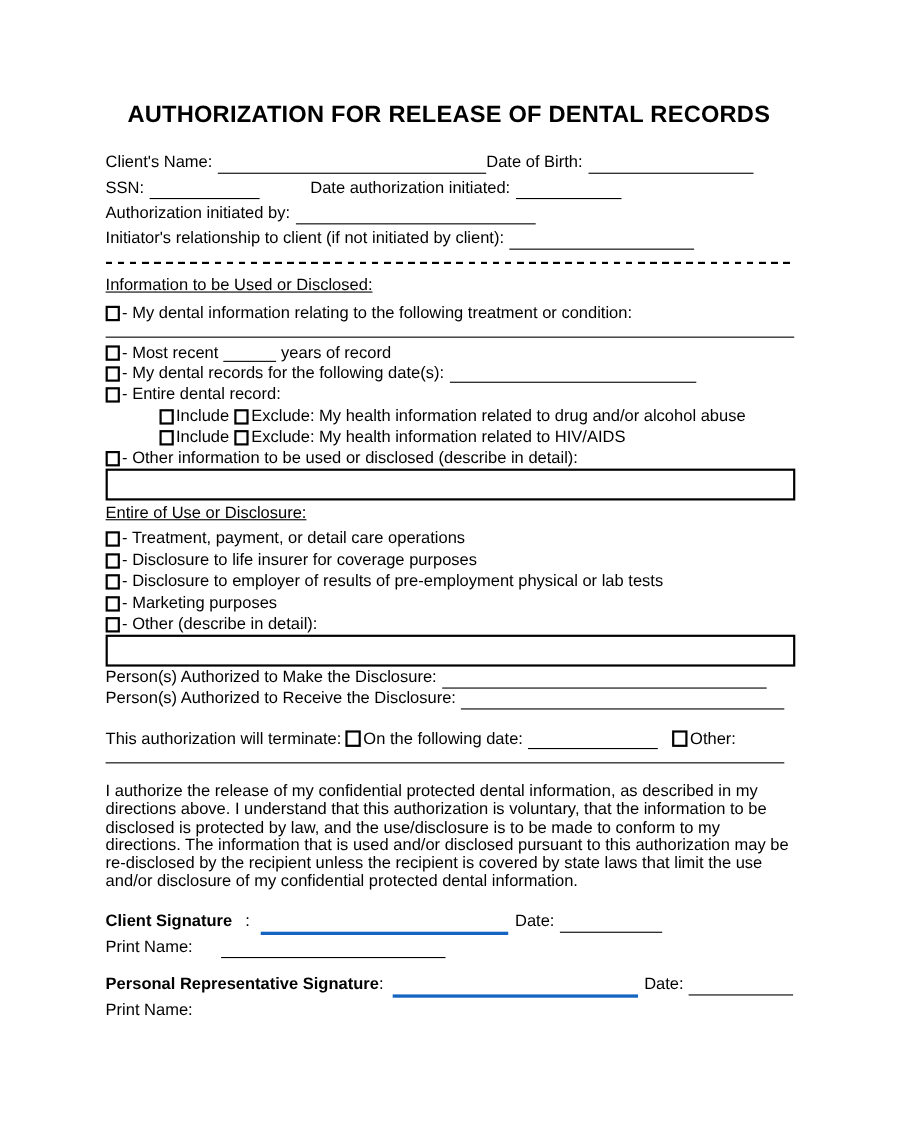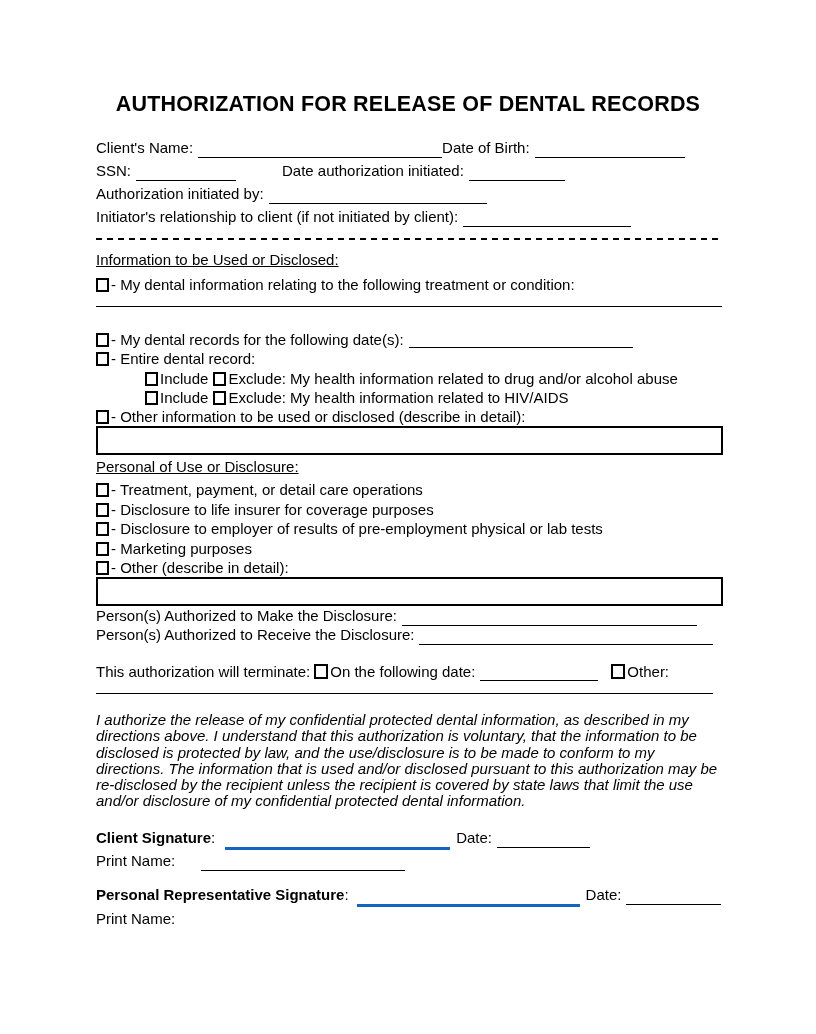--- a/index.html
+++ b/index.html
@@ -56,21 +56,21 @@
   .sigline{
     display:block;height:18px;flex:0 0 auto;
     border-bottom:3px solid #1565C0;
   }
   .title{
     position:absolute;left:0;right:0;top:92px;
     text-align:center;font-weight:700;font-size:21.5px;letter-spacing:.2px;
   }
   .para{
     position:absolute;left:96px;right:92px;top:712px;
-    line-height:16.3px;font-size:15px;font-style:italic;
+    line-height:16.3px;font-size:15px;
   }
   .brand{
     position:absolute;left:106px;top:963px;
     font-weight:800;font-size:16px;letter-spacing:-.3px;text-decoration:underline;
   }
   .pageno{
     position:absolute;right:106px;top:975px;font-size:13px;
   }
 </style>
 </head>
@@ -107,20 +107,26 @@
   <div class="dashes"></div>
 
   <div class="abs heading" style="top:251px;left:96px;">Information to be Used or Disclosed:</div>
 
   <div class="cbrow" style="top:275px;">
     <span class="cb"></span>
     <span>- My dental information relating to the following treatment or condition:</span>
   </div>
   <div class="hline" style="top:306px;left:96px;right:94px;"></div>
 
+  <div class="cbrow" style="top:311px;">
+    <span class="cb"></span>
+    <span>- Most recent</span>
+    <span class="blank" style="width:48px;height:15px;margin-left:4px;margin-right:5px;"></span>
+    <span>years of record</span>
+  </div>
 
   <div class="cbrow" style="top:330px;">
     <span class="cb"></span>
     <span>- My dental records for the following date(s):</span>
     <span class="blank" style="width:224px;height:15px;"></span>
   </div>
 
   <div class="cbrow" style="top:349px;">
     <span class="cb"></span>
     <span>- Entire dental record:</span>
@@ -140,21 +146,21 @@
     <span>Exclude: My health information related to HIV/AIDS</span>
   </div>
 
   <div class="cbrow" style="top:407px;">
     <span class="cb"></span>
     <span>- Other information to be used or disclosed (describe in detail):</span>
   </div>
 
   <div class="bigbox" style="top:426px;"></div>
 
-  <div class="abs heading" style="top:458px;left:96px;">Personal of Use or Disclosure:</div>
+  <div class="abs heading" style="top:458px;left:96px;">Entire of Use or Disclosure:</div>
 
   <div class="cbrow" style="top:480px;">
     <span class="cb"></span>
     <span>- Treatment, payment, or detail care operations</span>
   </div>
   <div class="cbrow" style="top:500px;">
     <span class="cb"></span>
     <span>- Disclosure to life insurer for coverage purposes</span>
   </div>
   <div class="cbrow" style="top:519px;">
@@ -187,21 +193,21 @@
     <span>On the following date:</span>
     <span class="blank" style="width:118px;height:15px;align-self:flex-end;"></span>
     <span class="cb" style="width:14px;height:15px;margin-left:13px;"></span>
     <span>Other:</span>
   </div>
   <div class="hline" style="top:693px;left:96px;right:103px;"></div>
 
   <div class="para">I authorize the release of my confidential protected dental information, as described in my directions above. I understand that this authorization is voluntary, that the information to be disclosed is protected by law, and the use/disclosure is to be made to conform to my directions. The information that is used and/or disclosed pursuant to this authorization may be re-disclosed by the recipient unless the recipient is covered by state laws that limit the use and/or disclosure of my confidential protected dental information.</div>
 
   <div class="row" style="top:829px;">
-    <span class="lbl b" style="margin-right:0;">Client Signature</span>
+    <span class="lbl b" style="margin-right:12px;">Client Signature</span>
     <span class="lbl">:</span>
     <span class="sigline" style="width:225px;margin-left:10px;"></span>
     <span class="lbl" style="margin-left:6px;">Date:</span>
     <span class="blank" style="width:93px;"></span>
   </div>
 
   <div class="row" style="top:852px;">
     <span class="lbl">Print Name:</span>
     <span class="blank" style="width:204px;margin-left:26px;"></span>
   </div>

